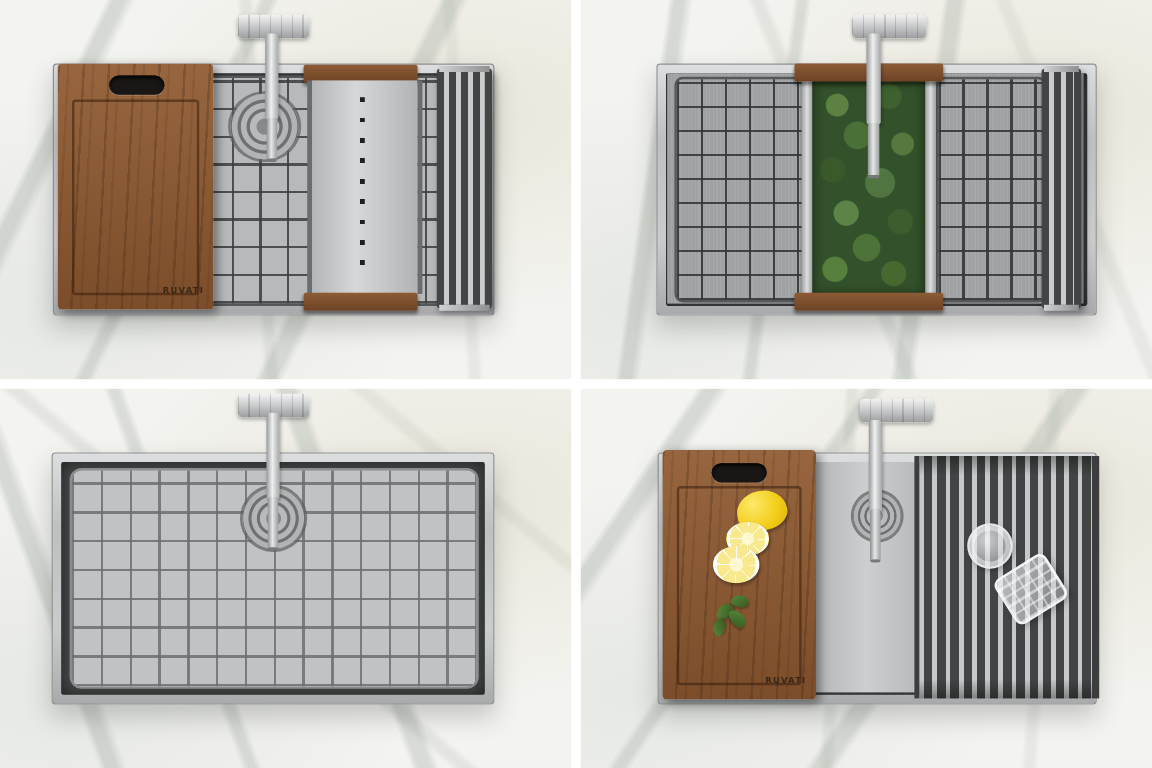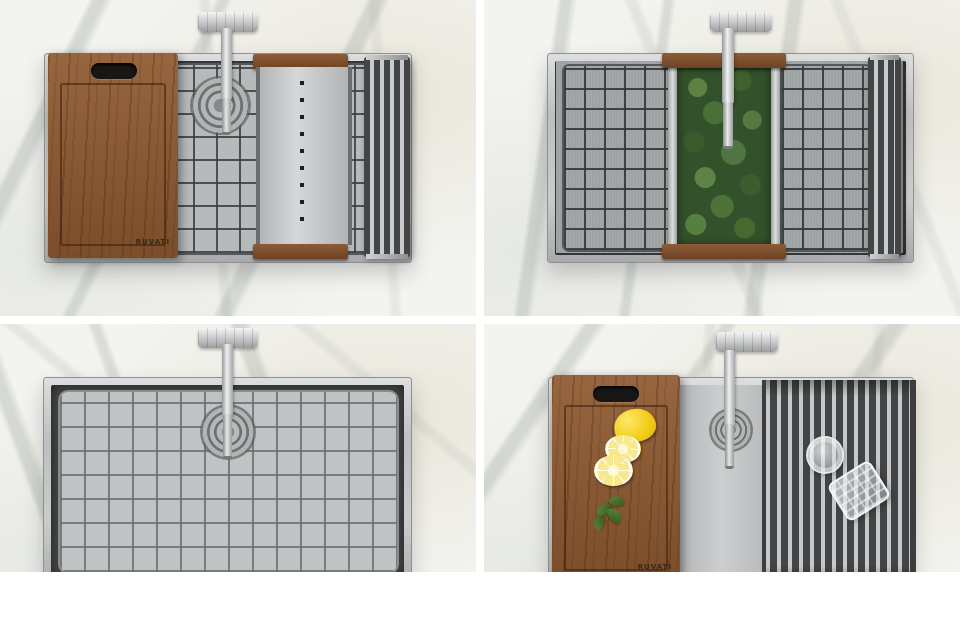--- a/index.html
+++ b/index.html
@@ -1,16 +1,16 @@
 <!DOCTYPE html>
 <html style="--marble-base: #f3f3f0; --basin: #48494a; --grid-floor: #b7babb; --mesh: #9fa2a3; --wood: #97663f; --wood-dark: #7c4d2a; --basil: #33512a; --lemon: #f2cc17; --rack-dark: #434445; --rack-bar: #c6c8c9;"><head>
 <meta charset="utf-8">
 <style>
   html,body{margin:0;padding:0;background:#fff;}
-  #stage{position:relative;width:960px;height:572px;background:#ffffff;overflow:hidden;
+  #stage{position:relative;width:960px;height:640px;background:#ffffff;overflow:hidden;
          font-family:"DejaVu Sans","Liberation Sans",sans-serif;}
   .grid2x2{position:absolute;inset:0;display:grid;grid-template-columns:476px 476px;
            grid-template-rows:316px 316px;gap:8px;}
   
   .panel{position:relative;overflow:hidden;
     background:
       linear-gradient(var(--va,112deg),transparent 0 14%,rgba(146,158,148,.30) 15% 16.5%,transparent 18% 34%,
         rgba(128,140,132,.22) 35% 36%,transparent 37% 58%,rgba(146,158,148,.28) 59% 60.8%,transparent 62%),
       linear-gradient(calc(var(--va,112deg) - 30deg),transparent 0 44%,rgba(158,166,158,.18) 45% 46%,transparent 47% 78%,rgba(158,166,158,.14) 79% 80%,transparent 81%),
       radial-gradient(ellipse at 82% 30%,rgba(222,216,192,.45),transparent 55%),

